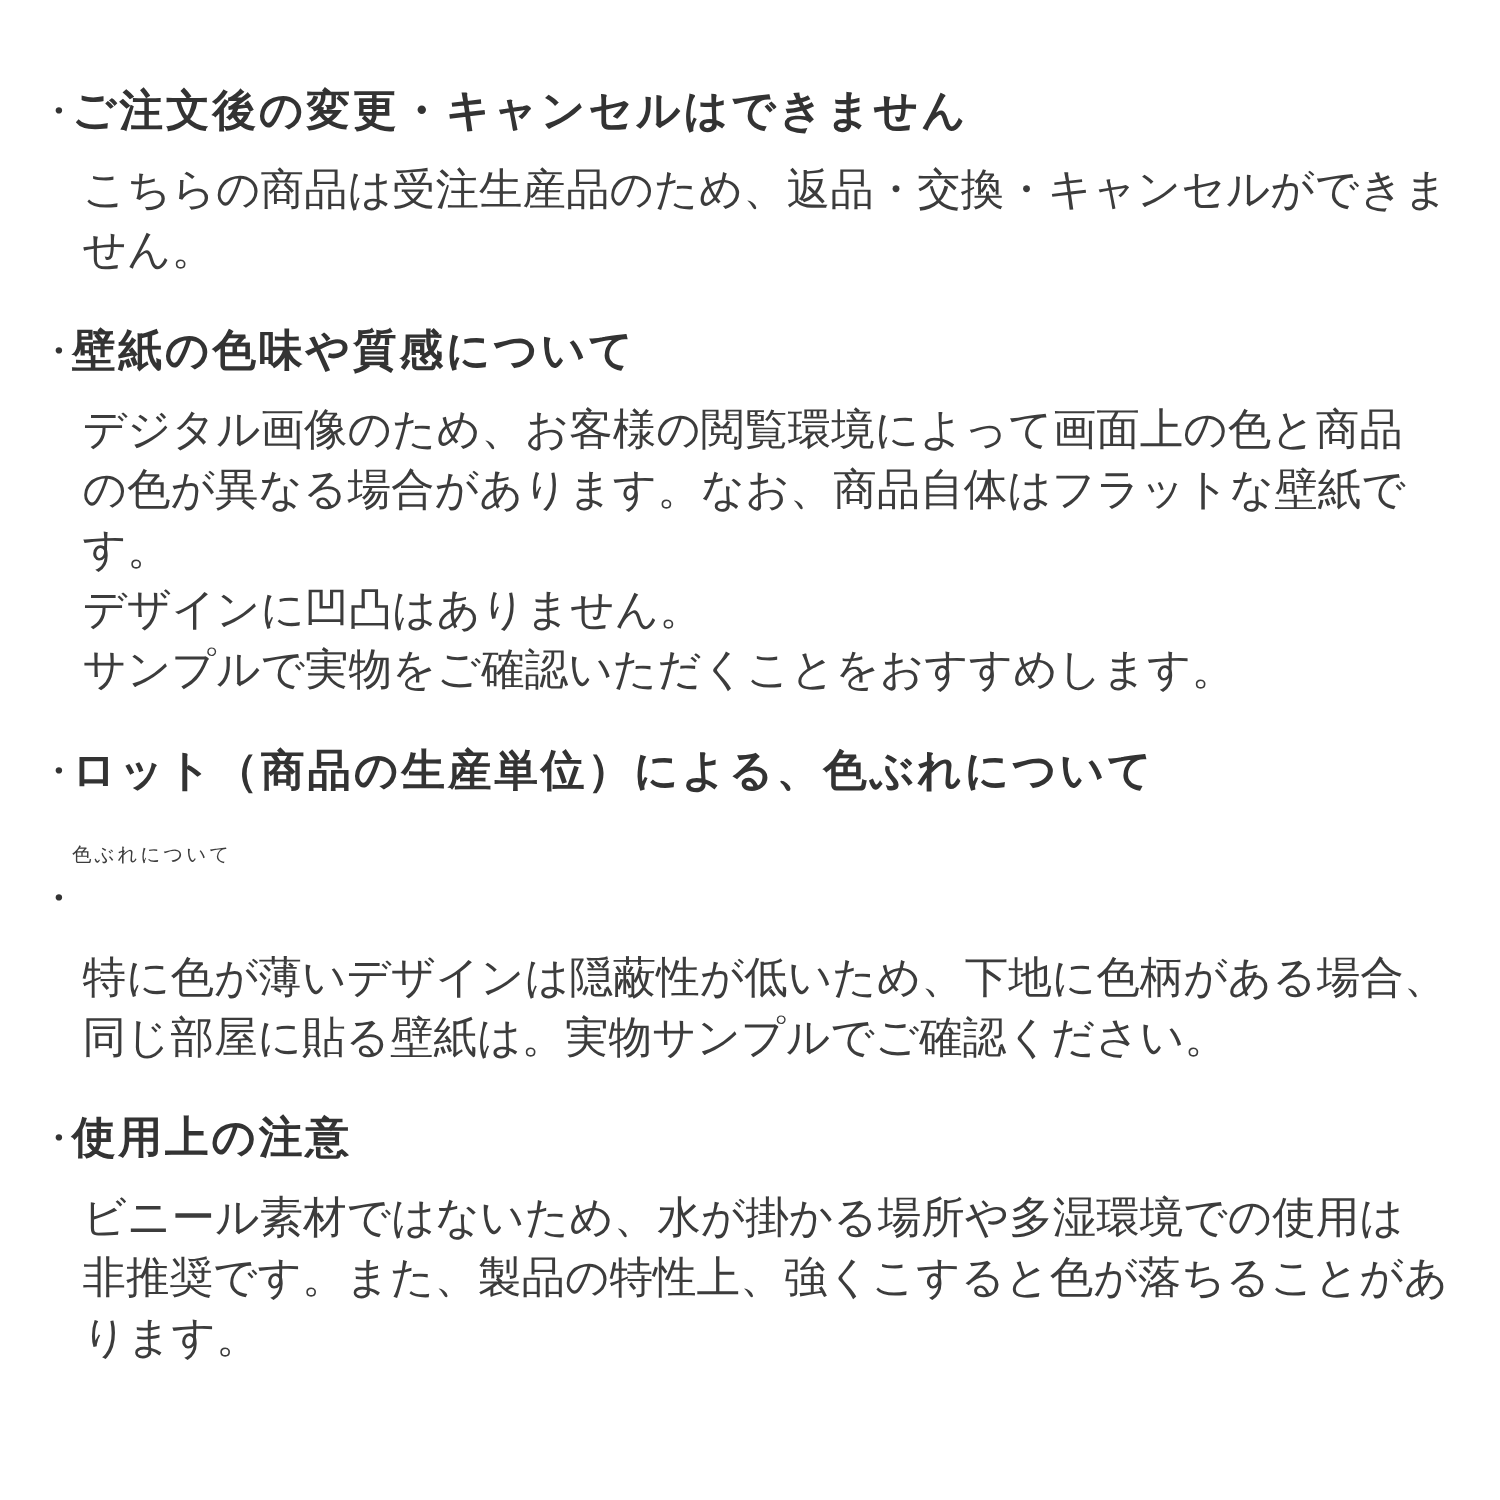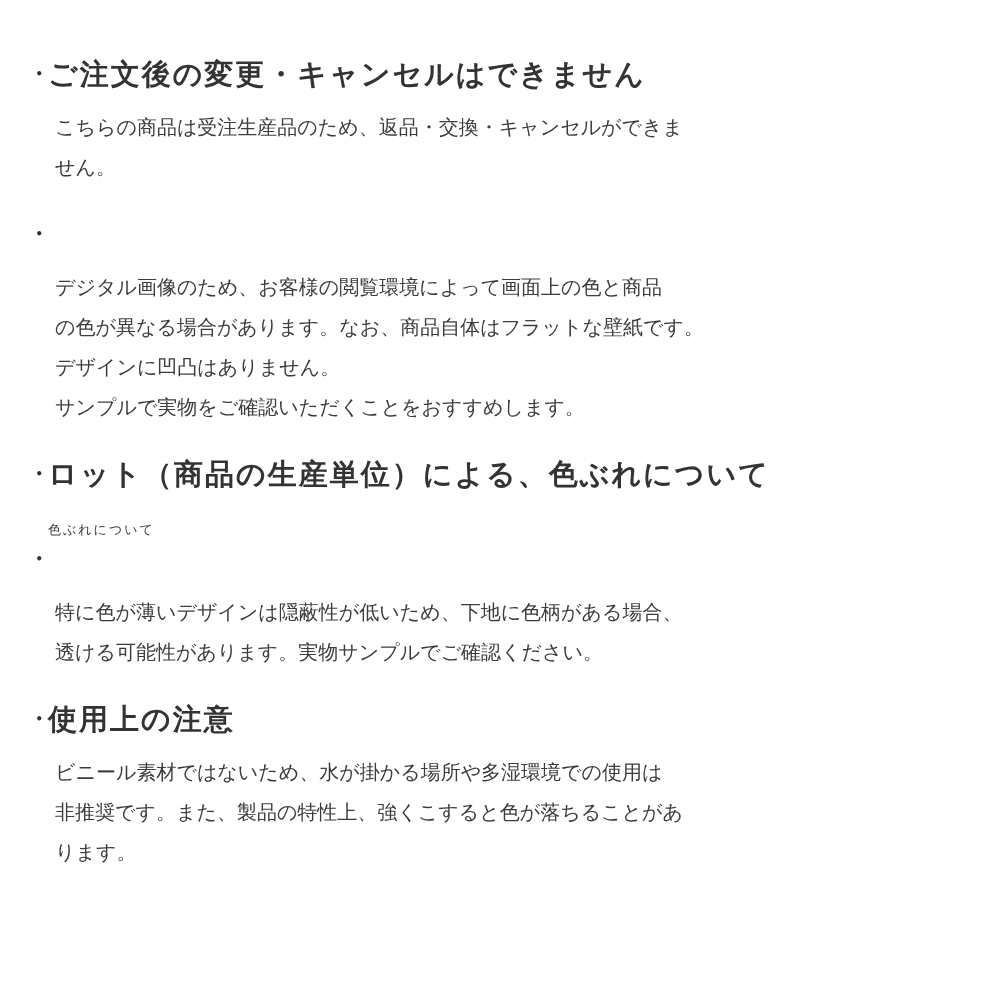--- a/index.html
+++ b/index.html
@@ -43,21 +43,21 @@
     color:var(--heading);
   }
   .heading{
     font-size:29px;
     line-height:40px;
     font-weight:bold;
     letter-spacing:2px;
     color:var(--heading);
   }
   .body-text{
-    font-size:20px;
+    font-size:29px;
     line-height:40px;
     margin-left:27px;
     margin-top:13px;
     white-space:pre-line;
     color:var(--text);
   }
 </style>
 </head>
 <body>
 
@@ -68,41 +68,42 @@
       <span class="bullet">・</span>
       <h2 class="heading">ご注文後の変更・キャンセルはできません</h2>
     </div>
     <p class="body-text">こちらの商品は受注生産品のため、返品・交換・キャンセルができま
 せん。</p>
   </div>
 
   <div class="section">
     <div class="heading-row">
       <span class="bullet">・</span>
+      <h2 class="heading">壁紙の色味や質感について</h2>
     </div>
     <p class="body-text">デジタル画像のため、お客様の閲覧環境によって画面上の色と商品
 の色が異なる場合があります。なお、商品自体はフラットな壁紙です。
 デザインに凹凸はありません。
 サンプルで実物をご確認いただくことをおすすめします。</p>
   </div>
 
   <div class="section">
     <div class="heading-row">
       <span class="bullet">・</span>
       <h2 class="heading">ロット（商品の生産単位）による、色ぶれについて</h2>
     </div>
   </div>
 
   <div class="section">
     <div class="furigana">色ぶれについて</div>
     <div class="heading-row">
       <span class="bullet">・</span>
     </div>
     <p class="body-text">特に色が薄いデザインは隠蔽性が低いため、下地に色柄がある場合、
-透ける可能性があります。実物サンプルでご確認ください。</p>
+同じ部屋に貼る壁紙は。実物サンプルでご確認ください。</p>
   </div>
 
   <div class="section">
     <div class="heading-row">
       <span class="bullet">・</span>
       <h2 class="heading">使用上の注意</h2>
     </div>
     <p class="body-text">ビニール素材ではないため、水が掛かる場所や多湿環境での使用は
 非推奨です。また、製品の特性上、強くこすると色が落ちることがあ
 ります。</p>

